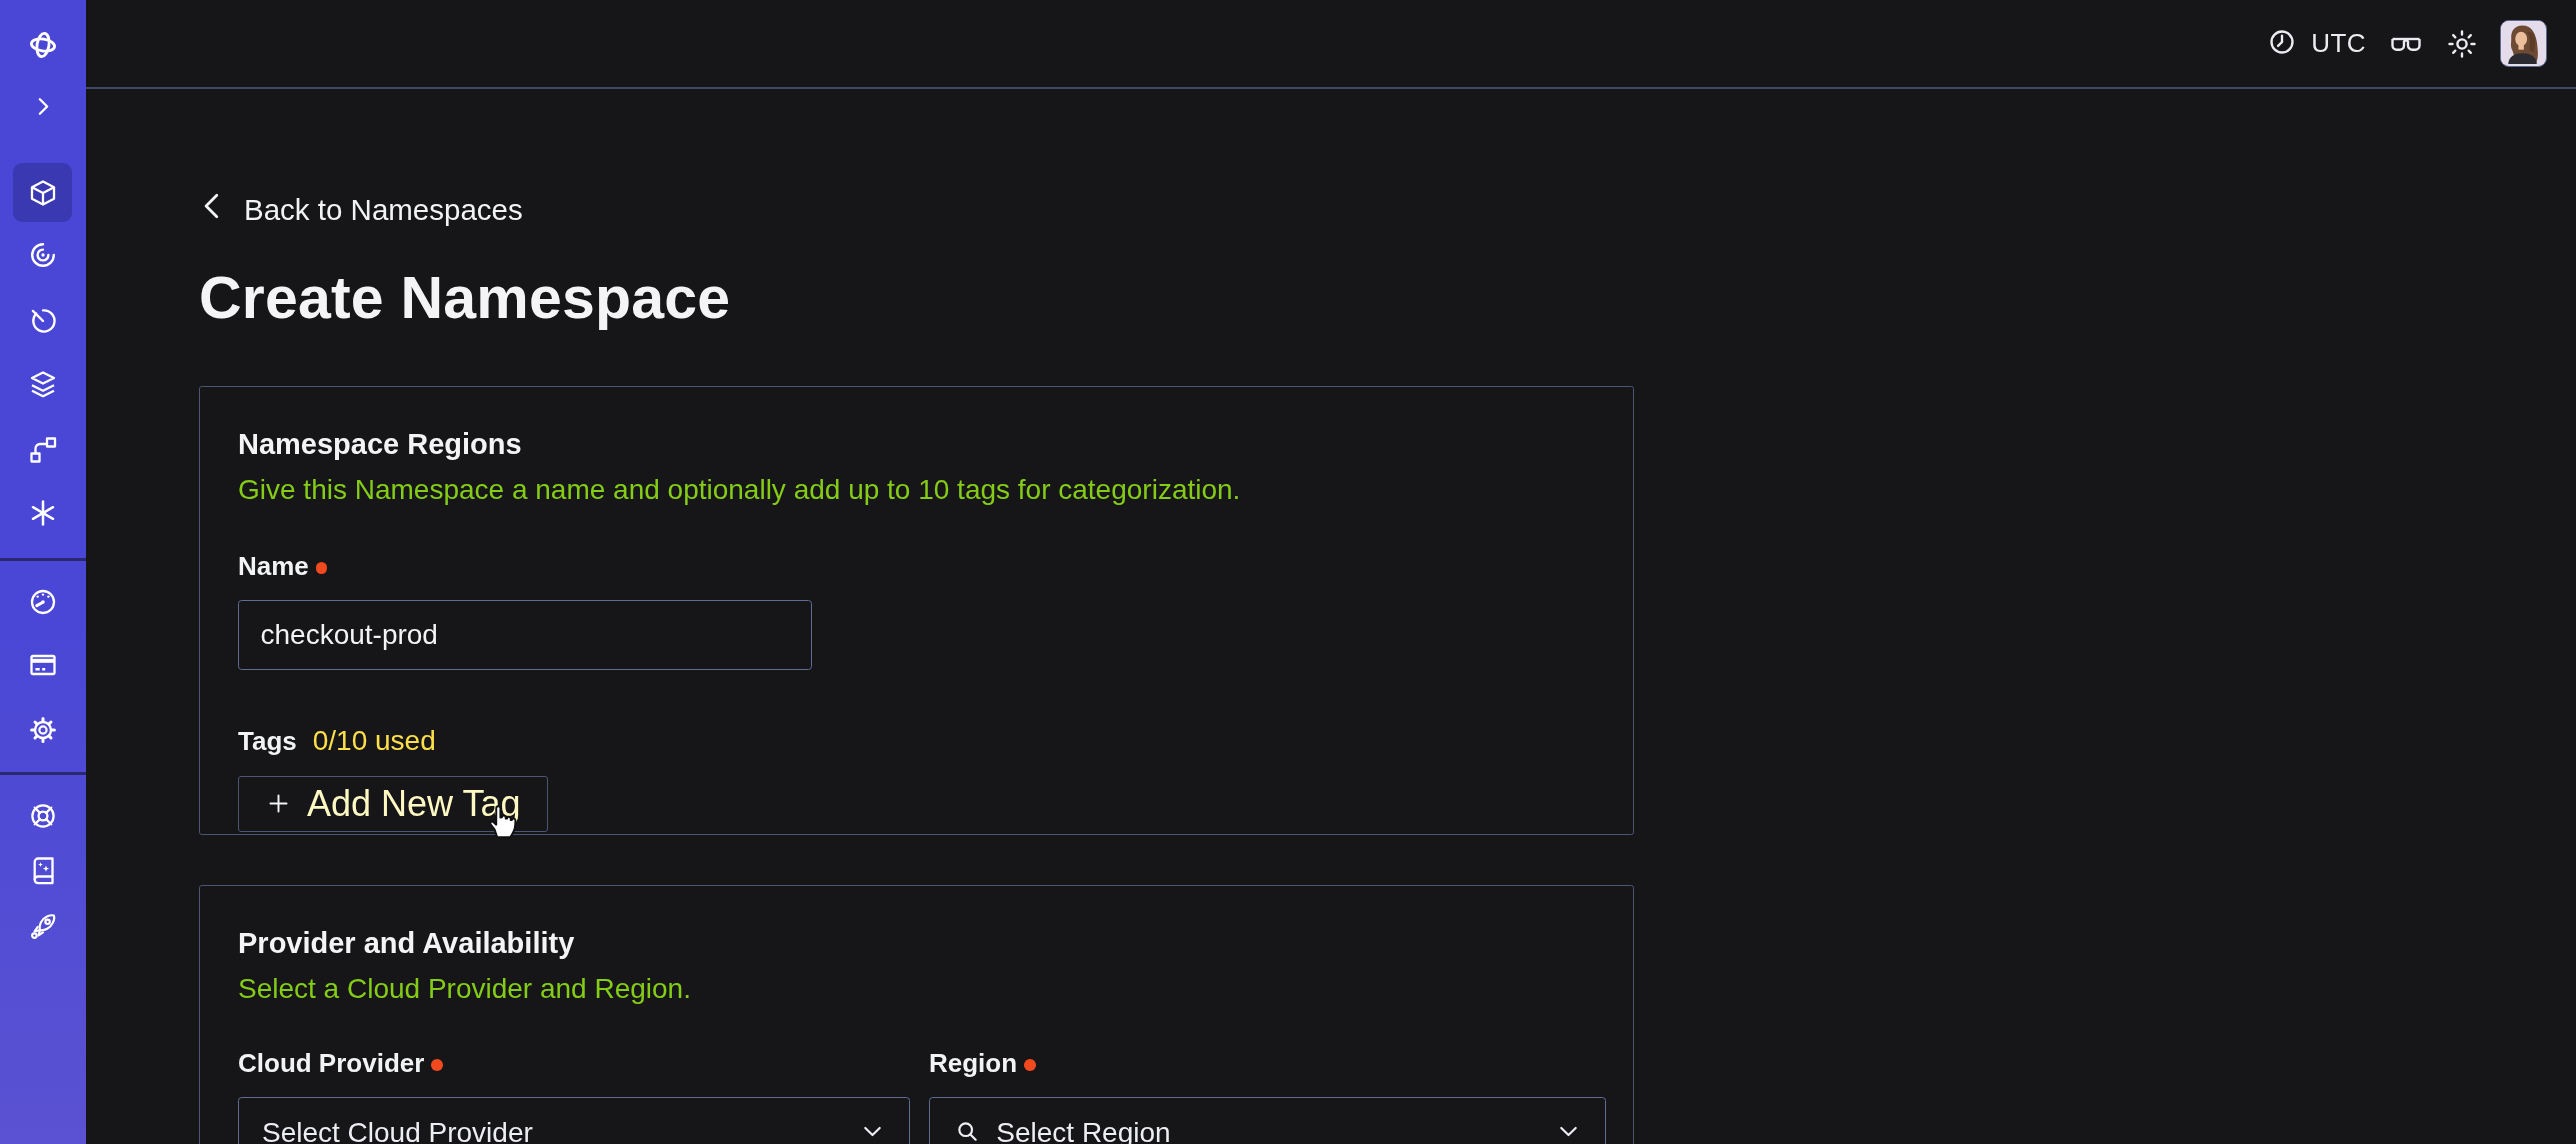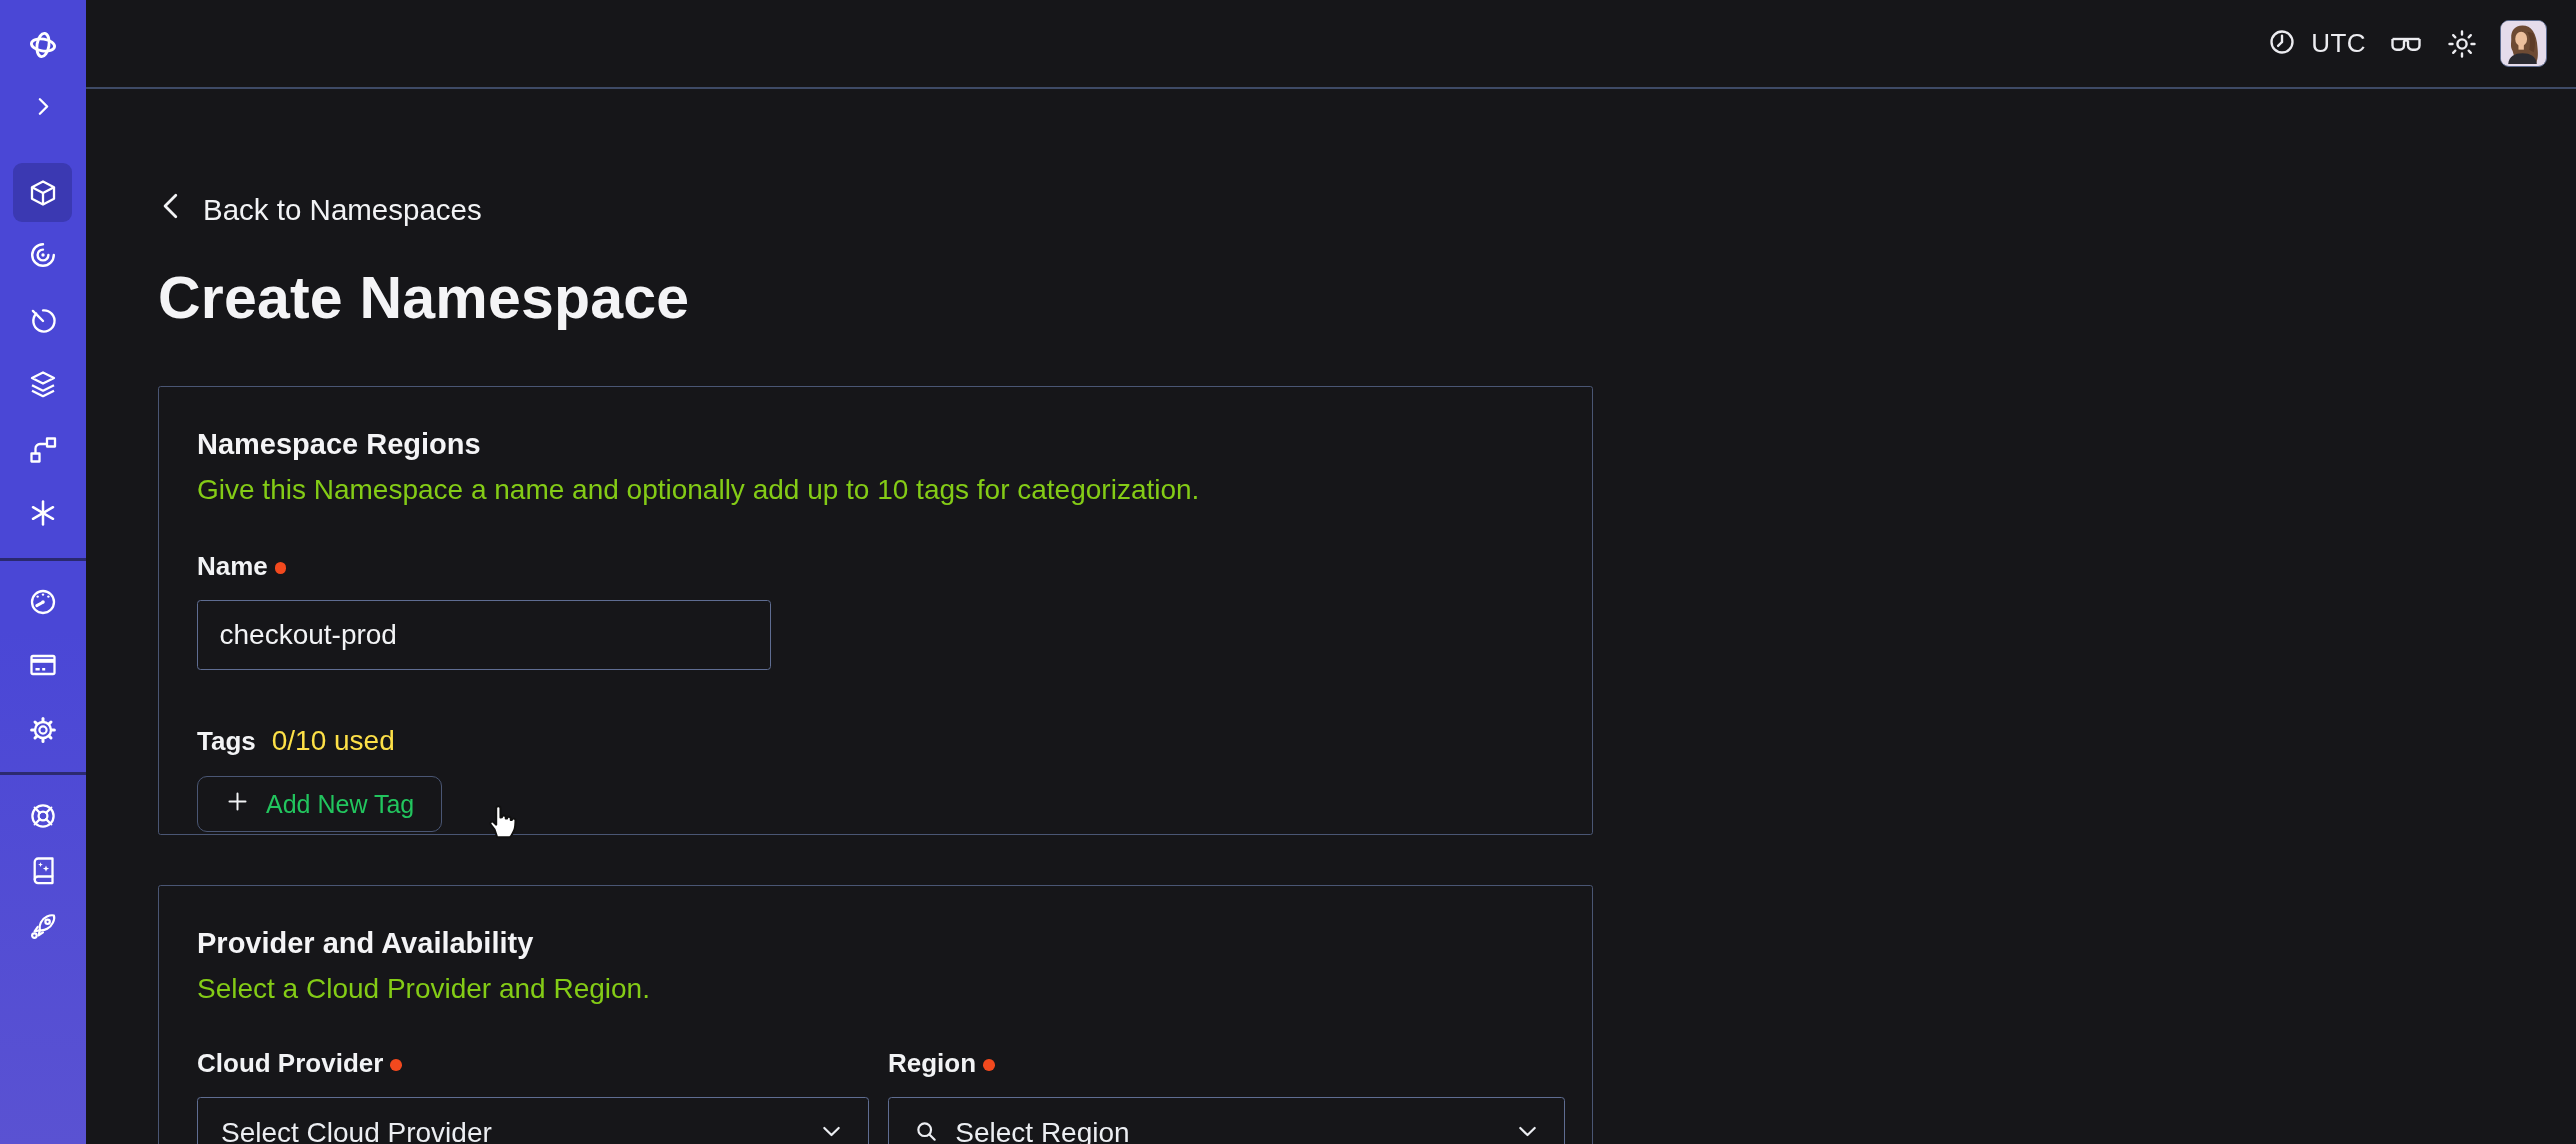--- a/index.html
+++ b/index.html
@@ -41,21 +41,21 @@
   .tz-label { font-size:26px; color:#ececf0; letter-spacing:0.4px; }
   .icon-btn { display:flex; align-items:center; justify-content:center; cursor:pointer; background:none; border:none; }
   .avatar {
     width:47px; height:47px; border-radius:9px; overflow:hidden;
     border:1.8px solid #5c6b8e; cursor:pointer; background:#e5dceb;
   }
   .avatar svg { display:block; }
   
   .main {
     position:absolute; left:86px; top:91px; right:0; bottom:0;
-    background:#161619; padding-left:72px;
+    background:#161619; padding-left:113px;
   }
   .back-link {
     margin-top:100px; display:inline-flex; align-items:center; gap:18px;
     font-size:29.5px; color:#f2f3f5; cursor:pointer; text-decoration:none;
   }
   .page-title {
     margin-top:36px; font-size:59px; font-weight:600; color:#f4f4f6;
     letter-spacing:0.2px;
   }
   .card {
@@ -74,22 +74,22 @@
     margin-top:18px; width:574px; height:70px;
     background:transparent; border:1.8px solid #5f6d92; border-radius:3.6px;
     color:#f2f3f5; font-size:28px; padding:0 21.5px;
     font-family:"Liberation Sans", sans-serif; outline:none; display:block;
   }
   .tags-row { margin-top:55px; display:flex; align-items:baseline; gap:16px; }
   .tags-counter { font-size:28px; color:#fde047; }
   .add-tag-btn {
     margin-top:19.7px; height:56px; padding:0 27px;
     display:inline-flex; align-items:center; gap:16px;
-    background:transparent; border:1.8px solid #4a5674; border-radius:10px;
-    color:#22c55e; font-size:25px; cursor:pointer;
+    background:transparent; border:1.8px solid #4a5674; border-radius:3px;
+    color:#fef9c3; font-size:36px; cursor:pointer;
     font-family:"Liberation Sans", sans-serif;
   }
   .two-col { margin-top:43px; display:grid; grid-template-columns:672px 677px; gap:0 19px; }
   .select-box {
     margin-top:18px; height:72px;
     border:1.8px solid #5f6d92; border-radius:3.6px;
     display:flex; align-items:center; justify-content:space-between;
     padding:0 23px; cursor:pointer;
   }
   .select-left { display:flex; align-items:center; gap:14.3px; }

